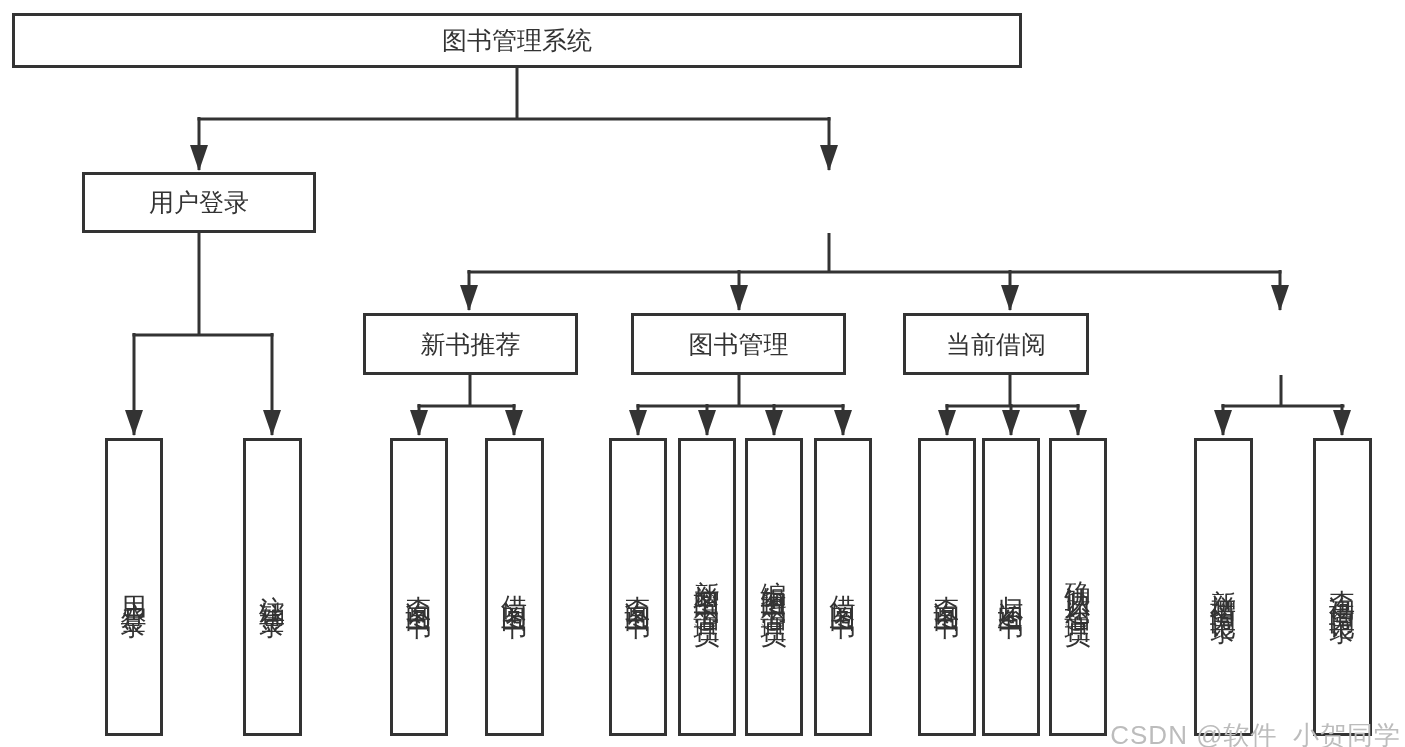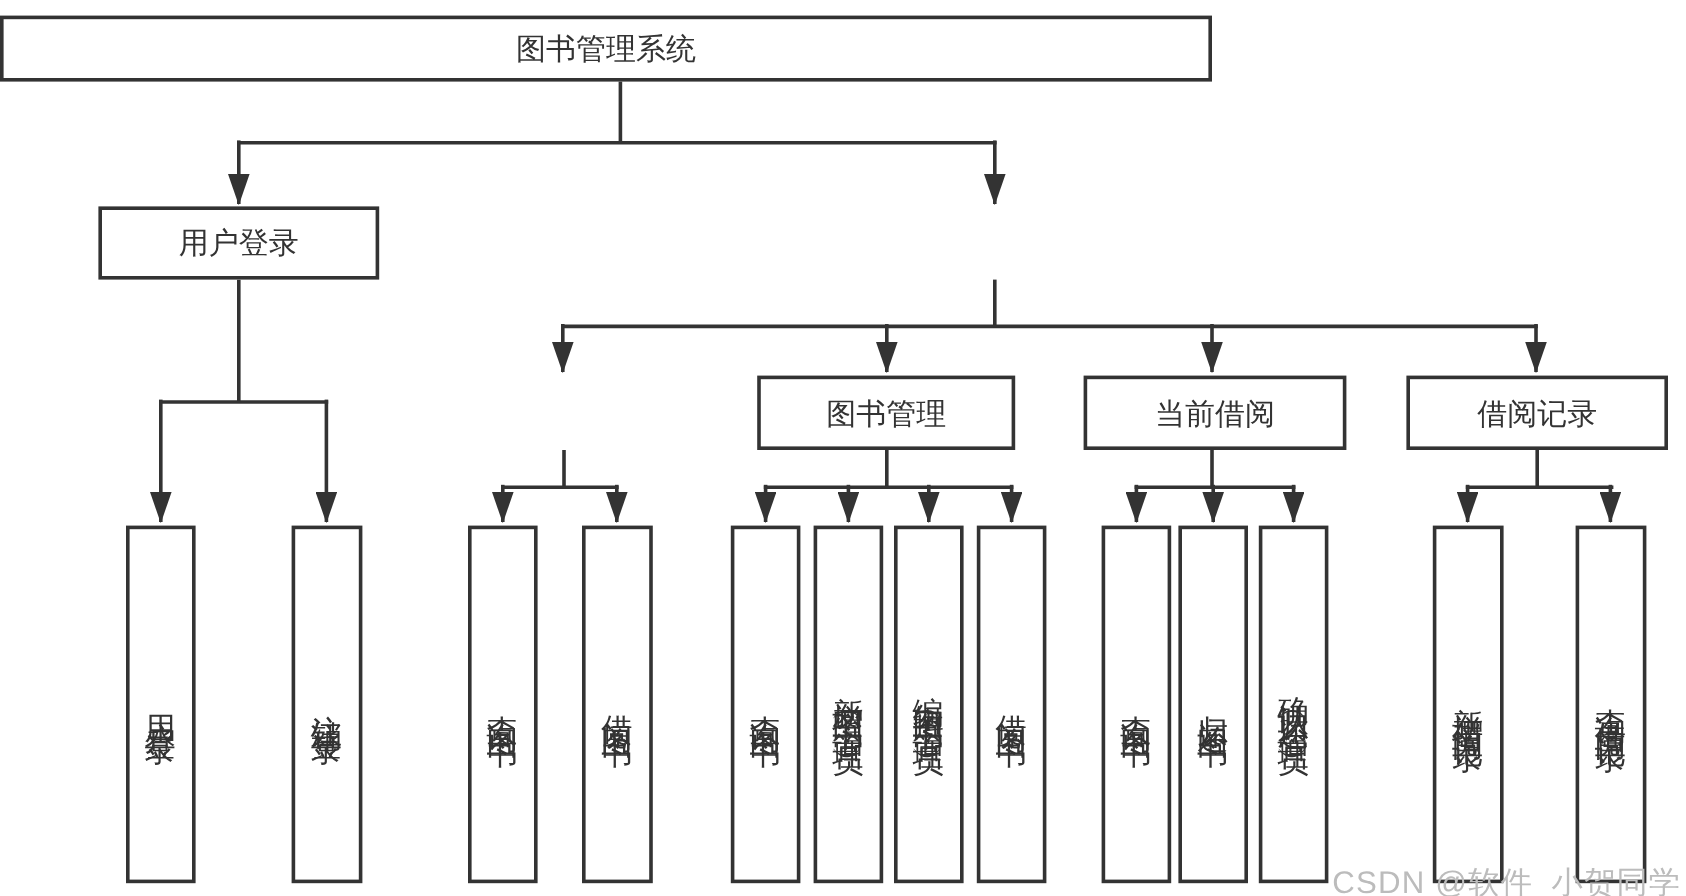--- a/index.html
+++ b/index.html
@@ -103,27 +103,27 @@
     </g>
 
     <g>
       <line x1="1281" y1="375" x2="1281" y2="406"></line>
       <line x1="1221.5" y1="406" x2="1344.5" y2="406"></line>
       <line x1="1223" y1="404" x2="1223" y2="435" marker-end="url(#ah)"></line>
       <line x1="1342" y1="404" x2="1342" y2="435" marker-end="url(#ah)"></line>
     </g>
   </svg>
 
-  <div class="node" style="left:0;top:13px;width:1010px;height:55px">图书管理系统</div>
+  <div class="node" style="left:12px;top:13px;width:1010px;height:55px">图书管理系统</div>
 
   <div class="node" style="left:82px;top:172px;width:234px;height:61px">用户登录</div>
 
+  <div class="node" style="left:363px;top:313px;width:215px;height:62px">新书推荐</div>
   <div class="node" style="left:631px;top:313px;width:215px;height:62px">图书管理</div>
-  <div class="node" style="left:903px;top:313px;width:219px;height:62px">当前借阅</div>
-  <div class="node" style="left:1172px;top:313px;width:218px;height:62px">借阅记录</div>
+  <div class="node" style="left:903px;top:313px;width:186px;height:62px">当前借阅</div>
 
   <div class="node leaf" style="left:105px;top:438px;width:58px;height:298px">用户登录</div>
   <div class="node leaf" style="left:243px;top:438px;width:59px;height:298px">注销登录</div>
 
   <div class="node leaf" style="left:390px;top:438px;width:58px;height:298px">查询图书</div>
   <div class="node leaf" style="left:485px;top:438px;width:59px;height:298px">借阅图书</div>
 
   <div class="node leaf" style="left:609px;top:438px;width:58px;height:298px">查询图书</div>
   <div class="node leaf" style="left:678px;top:438px;width:58px;height:298px">新增图书（管理员）</div>
   <div class="node leaf" style="left:745px;top:438px;width:58px;height:298px">编辑图书（管理员）</div>

